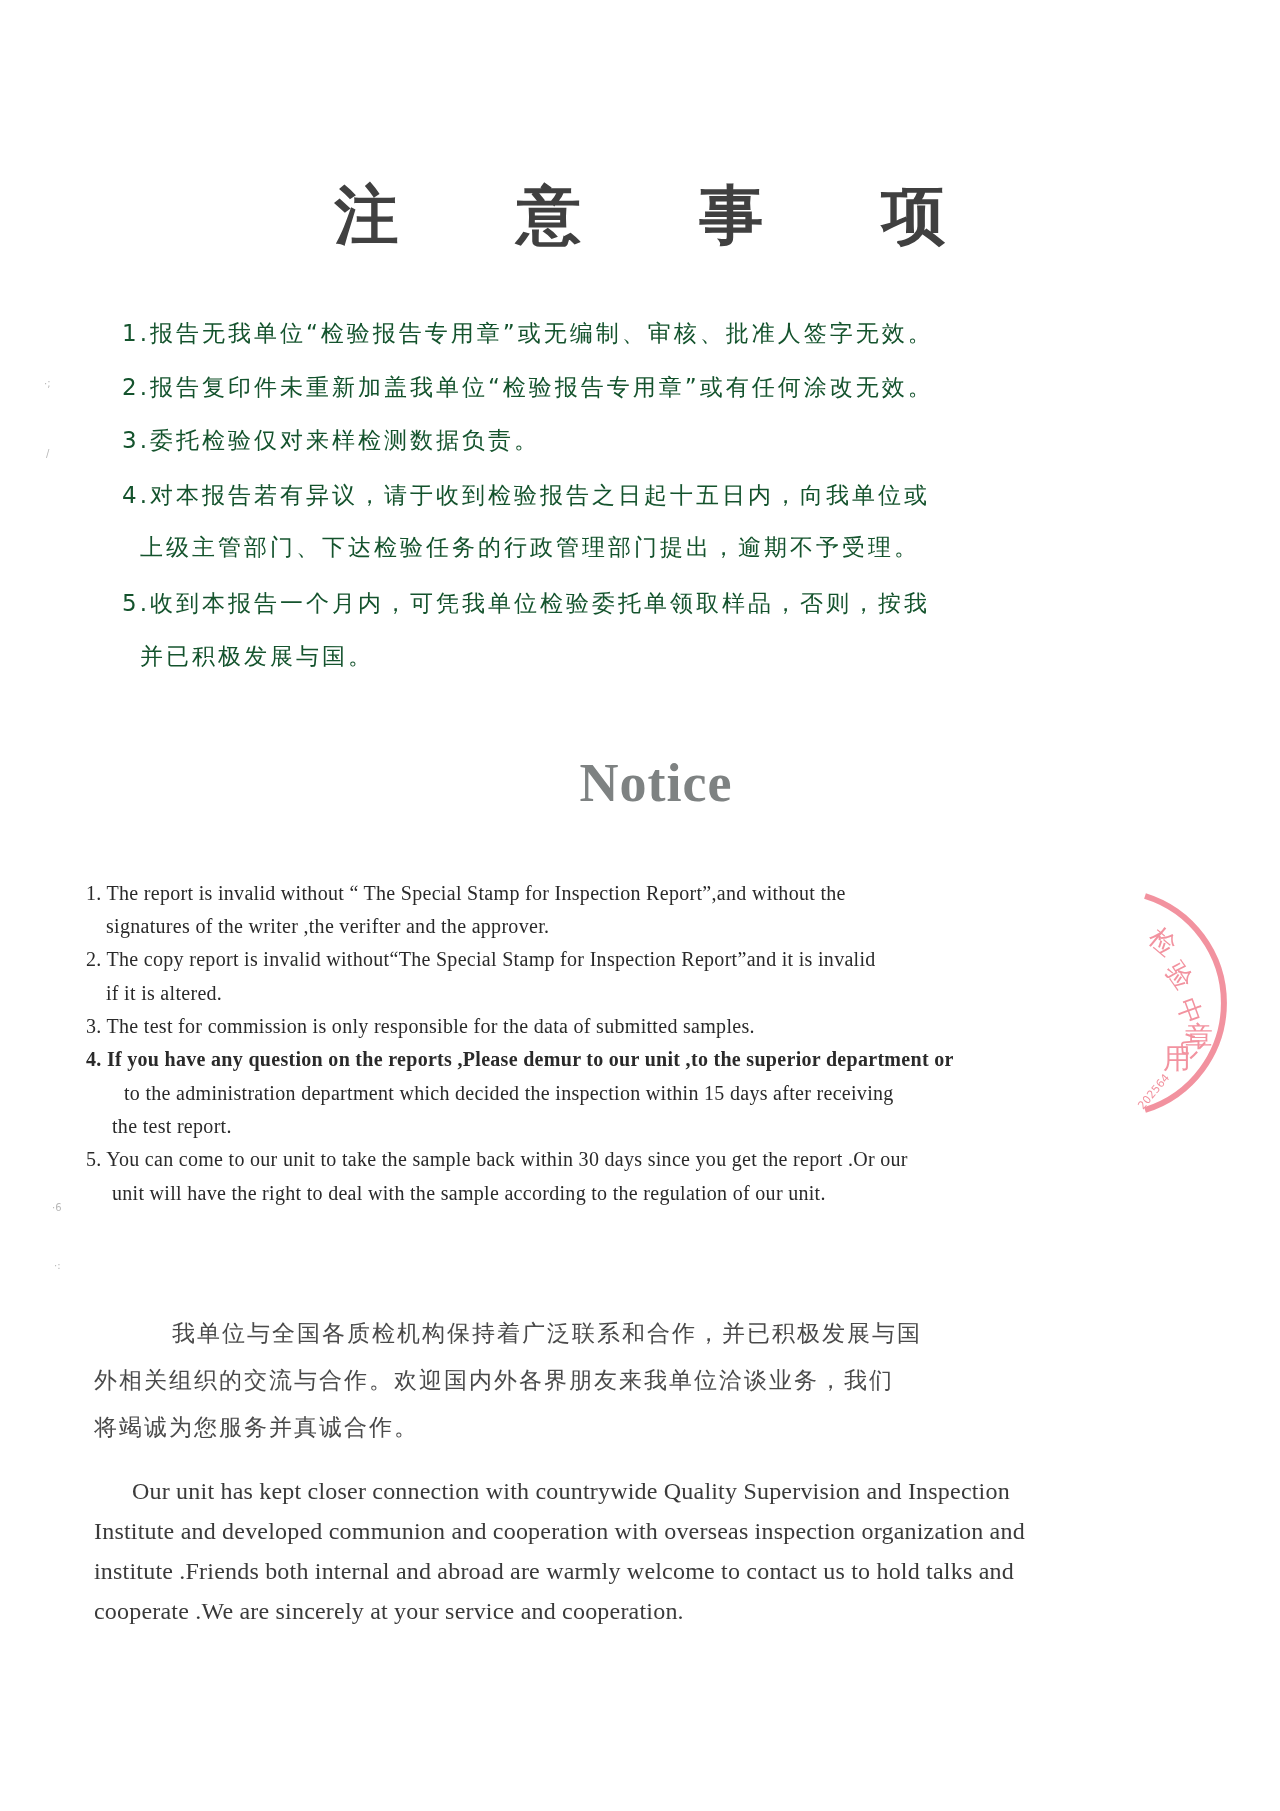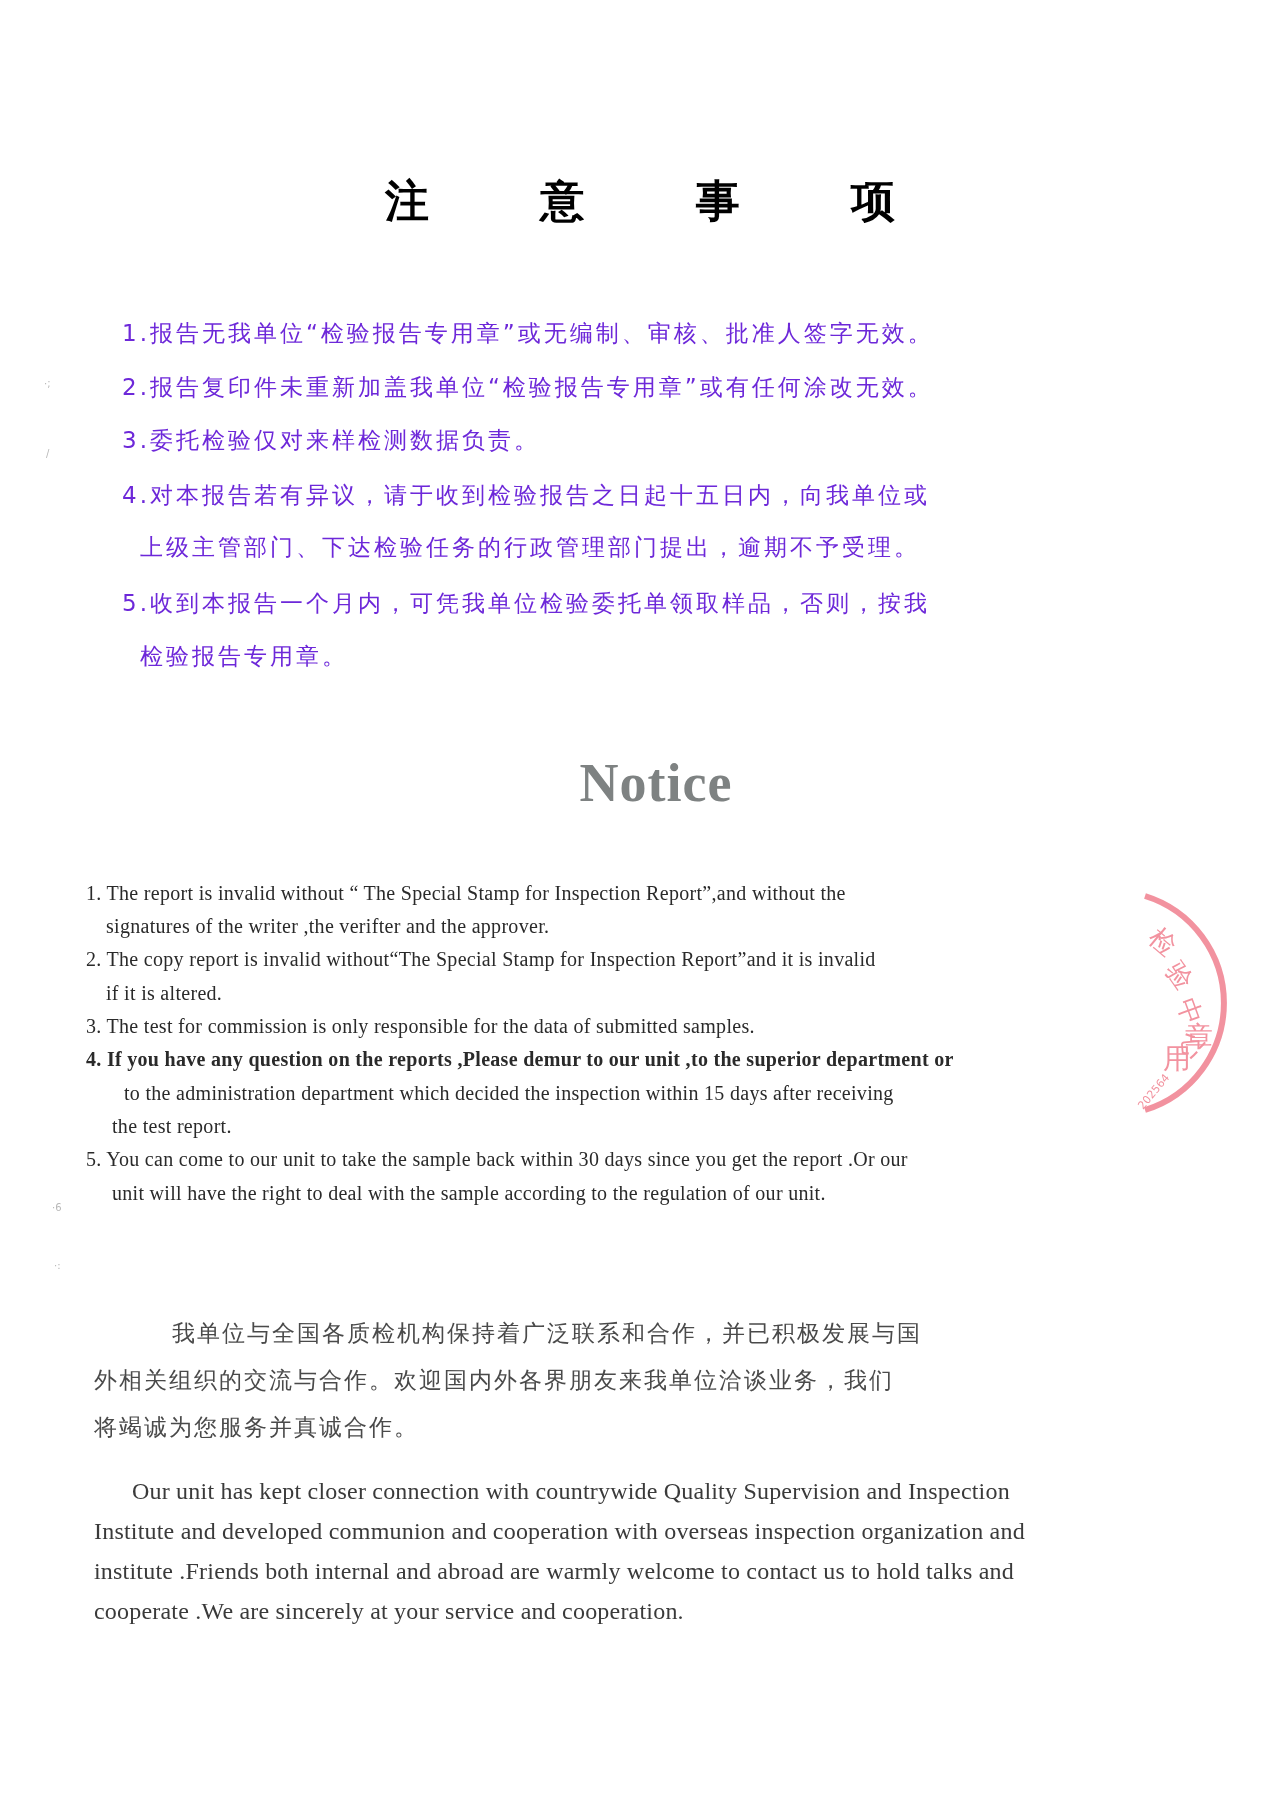--- a/index.html
+++ b/index.html
@@ -3,25 +3,25 @@
 <meta charset="utf-8">
 <style>
   html, body { margin:0; padding:0; }
   body {
     width:1280px; height:1811px; background:#ffffff; position:relative; overflow:hidden;
     font-family:"Liberation Serif","DejaVu Serif",serif; color:#2e2e2e;
   }
   .page { position:absolute; left:0; top:0; width:1280px; height:1811px; }
   .cn-title {
     position:absolute; left:0; width:1280px; top:172px; text-align:center;
-    font-family:"DejaVu Sans",sans-serif; font-size:44px; font-weight:bold; letter-spacing:48px;
-    color:#000000; text-indent:48px;
+    font-family:"DejaVu Sans",sans-serif; font-size:64px; font-weight:bold; letter-spacing:48px;
+    color:#404040; text-indent:48px;
   }
   .cn-line {
-    position:absolute; font-family:"DejaVu Sans",sans-serif; font-size:23px; color:#6d28d9;
+    position:absolute; font-family:"DejaVu Sans",sans-serif; font-size:23px; color:#14532d;
     letter-spacing:3px; white-space:nowrap;
   }
   .en-title {
     position:absolute; left:16px; width:1280px; top:752px; text-align:center;
     font-family:"Liberation Serif",serif; font-size:54px; font-weight:bold; color:#7e8282;
     letter-spacing:1px;
   }
   .en-line {
     position:absolute; font-family:"Liberation Serif",serif; font-size:20px; color:#2a2a2a;
     white-space:nowrap; letter-spacing:0.3px;
@@ -45,21 +45,21 @@
 <div class="page">
 
   <div class="cn-title">注 意 事 项</div>
 
   <div class="cn-line" style="left:122px;top:318px;">1.报告无我单位“检验报告专用章”或无编制、审核、批准人签字无效。</div>
   <div class="cn-line" style="left:122px;top:372px;">2.报告复印件未重新加盖我单位“检验报告专用章”或有任何涂改无效。</div>
   <div class="cn-line" style="left:122px;top:425px;">3.委托检验仅对来样检测数据负责。</div>
   <div class="cn-line" style="left:122px;top:480px;">4.对本报告若有异议，请于收到检验报告之日起十五日内，向我单位或</div>
   <div class="cn-line" style="left:140px;top:532px;">上级主管部门、下达检验任务的行政管理部门提出，逾期不予受理。</div>
   <div class="cn-line" style="left:122px;top:588px;">5.收到本报告一个月内，可凭我单位检验委托单领取样品，否则，按我</div>
-  <div class="cn-line" style="left:140px;top:641px;">检验报告专用章。</div>
+  <div class="cn-line" style="left:140px;top:641px;">并已积极发展与国。</div>
 
   <div class="en-title">Notice</div>
 
   <div class="en-line" style="left:86px;top:882px;">1. The  report  is  invalid  without “ The  Special  Stamp  for  Inspection Report”,and without the</div>
   <div class="en-line" style="left:106px;top:915px;">signatures of the writer ,the verifter and the approver.</div>
   <div class="en-line" style="left:86px;top:948px;">2. The copy report is invalid without“The Special Stamp for Inspection Report”and it is invalid</div>
   <div class="en-line" style="left:106px;top:982px;">if it is altered.</div>
   <div class="en-line" style="left:86px;top:1015px;">3. The test for commission is only responsible for the data of submitted samples.</div>
   <div class="en-line" style="left:86px;top:1048px;font-weight:bold;">4. If you have any question on the reports ,Please demur to our  unit ,to the superior department or</div>
   <div class="en-line" style="left:124px;top:1082px;">to the administration department which decided the inspection within 15 days after receiving</div>

